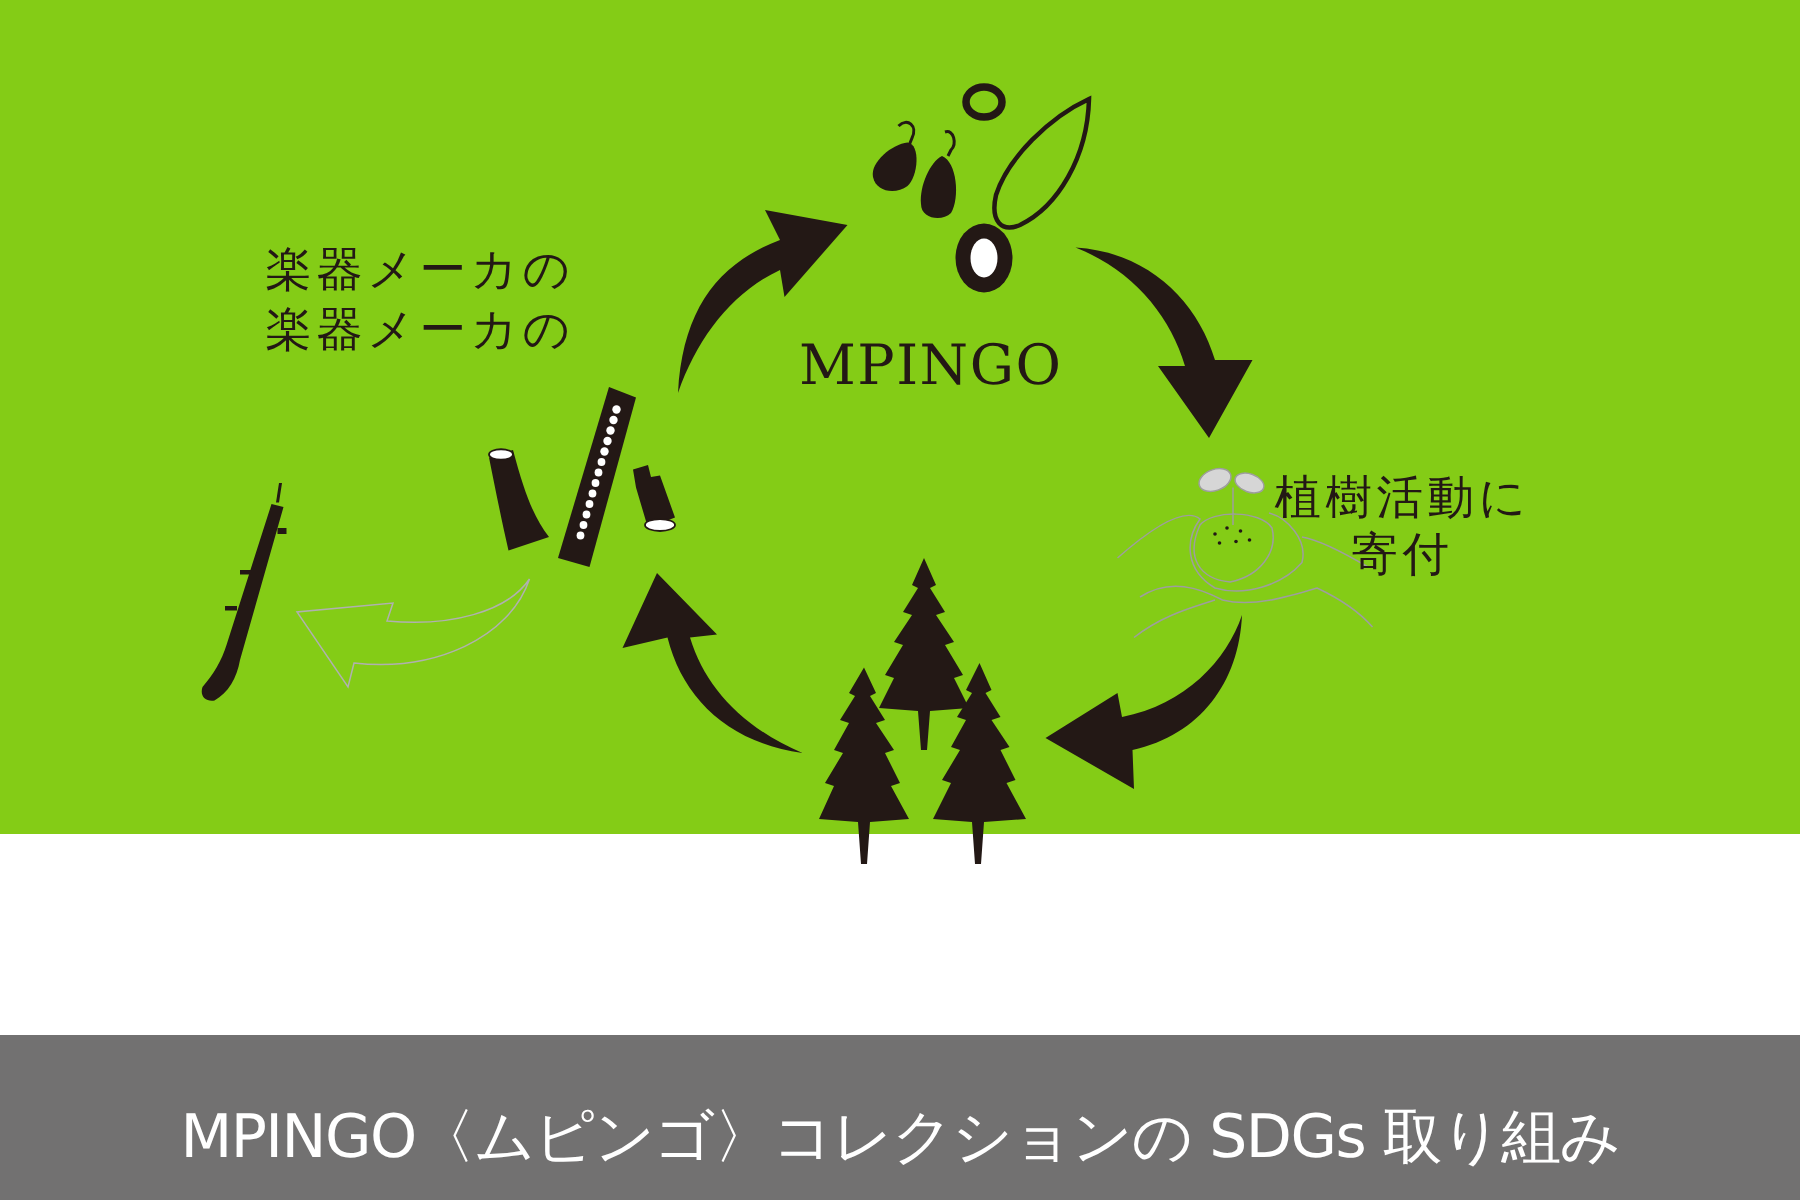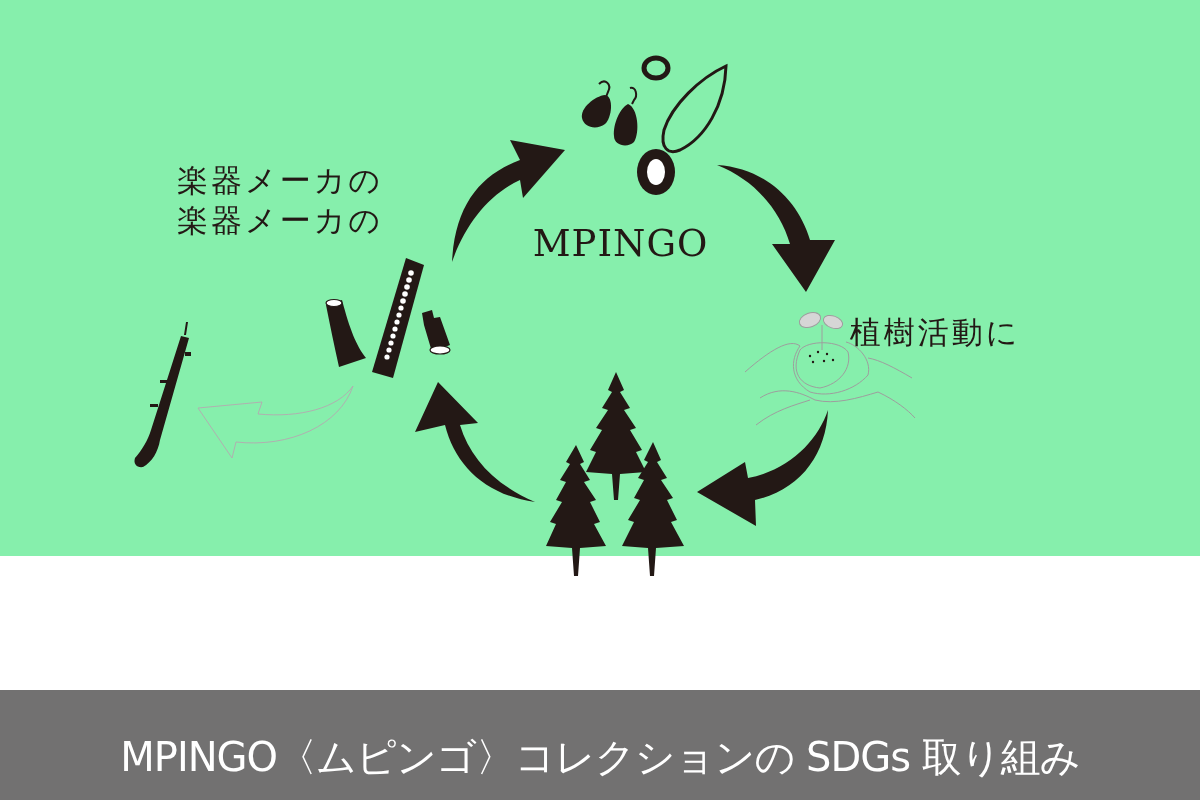--- a/index.html
+++ b/index.html
@@ -1,17 +1,17 @@
 <!DOCTYPE html>
 <html><head>
   <meta charset="utf-8">
   <style>
     html, body { margin: 0; padding: 0; }
     body { width: 1200px; height: 800px; background: #ffffff; position: relative; overflow: hidden; font-family: "DejaVu Sans", sans-serif; }
-    .canvas { position: absolute; left: 0; top: 0; width: 1200px; height: 556px; background: #86efac; }
+    .canvas { position: absolute; left: 0; top: 0; width: 1200px; height: 556px; background: #84cc16; }
     .label { position: absolute; color: #231815; text-align: center; font-family: "DejaVu Sans", sans-serif; font-weight: 300; letter-spacing: 3px; line-height: 1.2; }
     .lbl-parts { left: 125px; top: 160px; width: 310px; font-size: 31px; line-height: 40px; }
     .lbl-parts span { display: block; }
     .lbl-plant { left: 830px; top: 265px; width: 210px; font-size: 31px; line-height: 38px; margin-top: 48px; }
     .lbl-plant span { display: block; }
     .lbl-forest { left: 440px; top: 590px; width: 360px; font-size: 30px; }
     .brand { position: absolute; left: 508px; top: 222px; width: 225px; text-align: center; font-family: "DejaVu Serif", serif; font-weight: normal; font-size: 37px; letter-spacing: 1px; color: #231815; }
     svg.art { position: absolute; left: 0; top: 0; }
     .banner { position: absolute; left: 0; top: 666px; width: 1200px; height: 134px; background: #727171; display: flex; align-items: center; justify-content: center; margin-top: 24px; }
     .banner-text { color: #ffffff; font-family: "DejaVu Sans", sans-serif; font-size: 40px; letter-spacing: -1px; white-space: nowrap; }
@@ -111,19 +111,20 @@
 
   <div class="label lbl-parts">
     <span>楽器メーカの</span>
     <span>楽器メーカの</span>
   </div>
 
   <div class="brand">MPINGO</div>
 
   <div class="label lbl-plant">
     <span>植樹活動に</span>
+    <span>寄付</span>
   </div>
 
 </div>
 
 <div class="banner">
   <div class="banner-text">MPINGO〈ムピンゴ〉コレクションの SDGs 取り組み</div>
 </div>
 
 </body></html>

